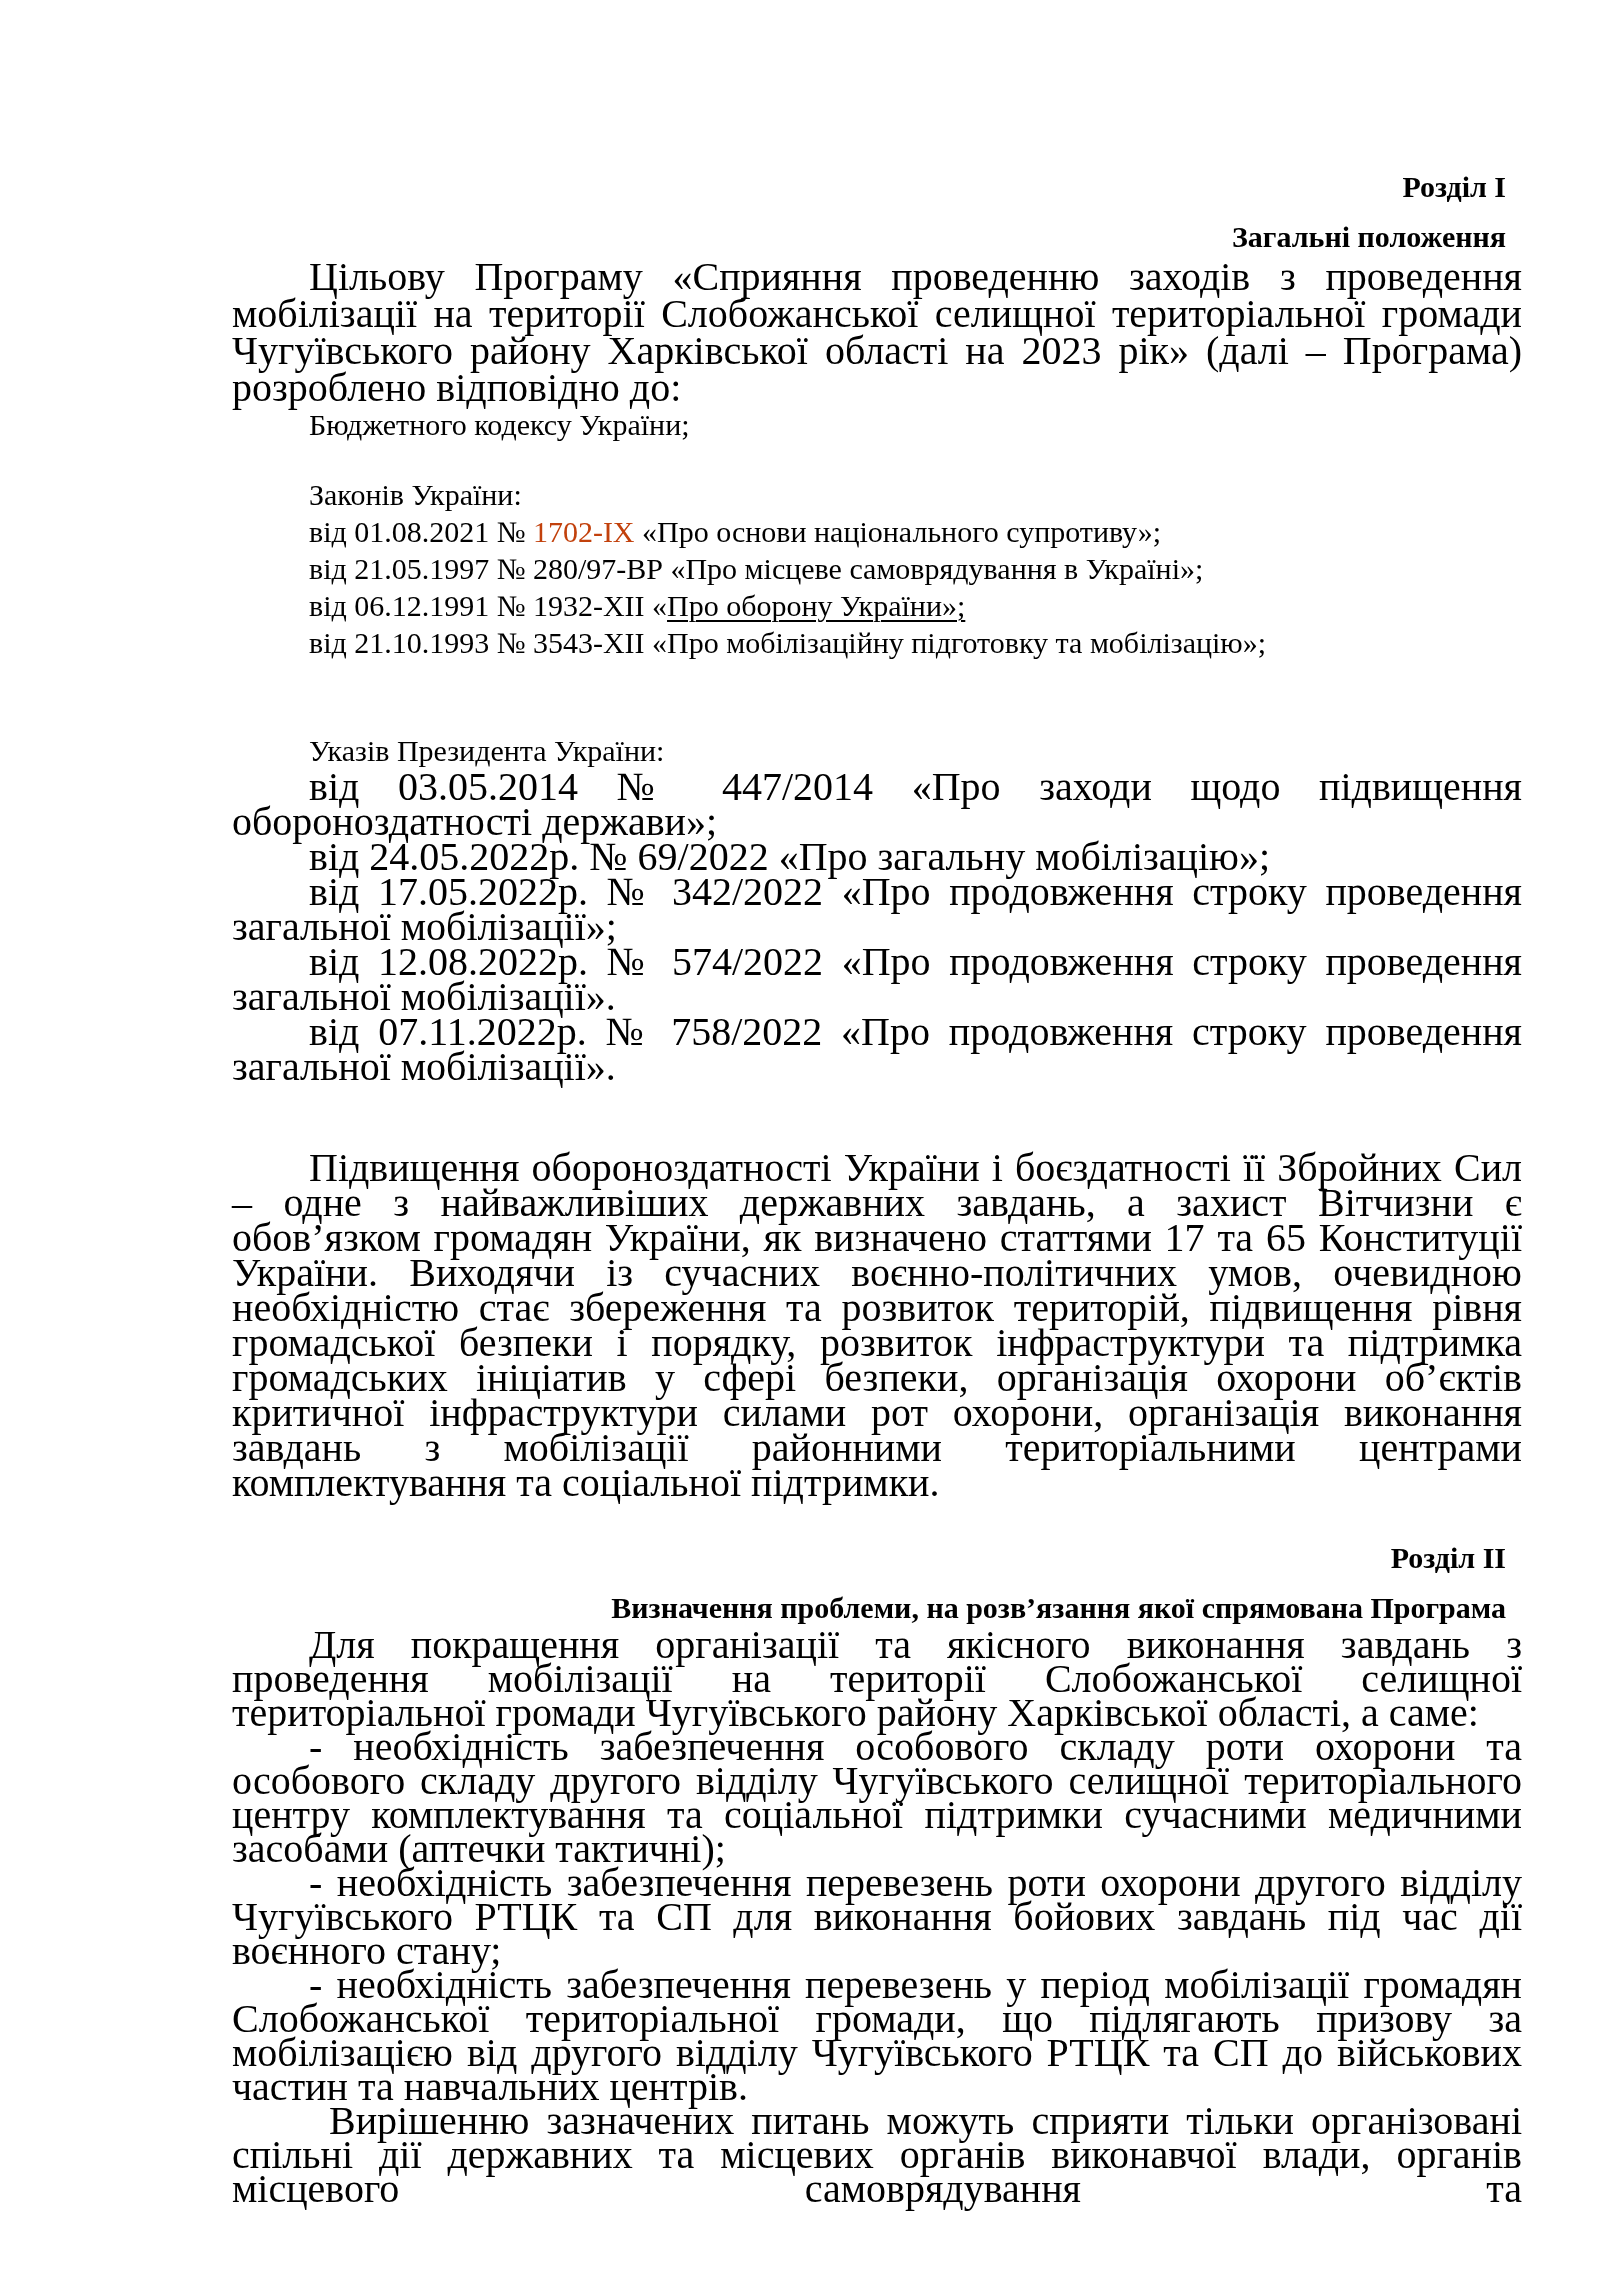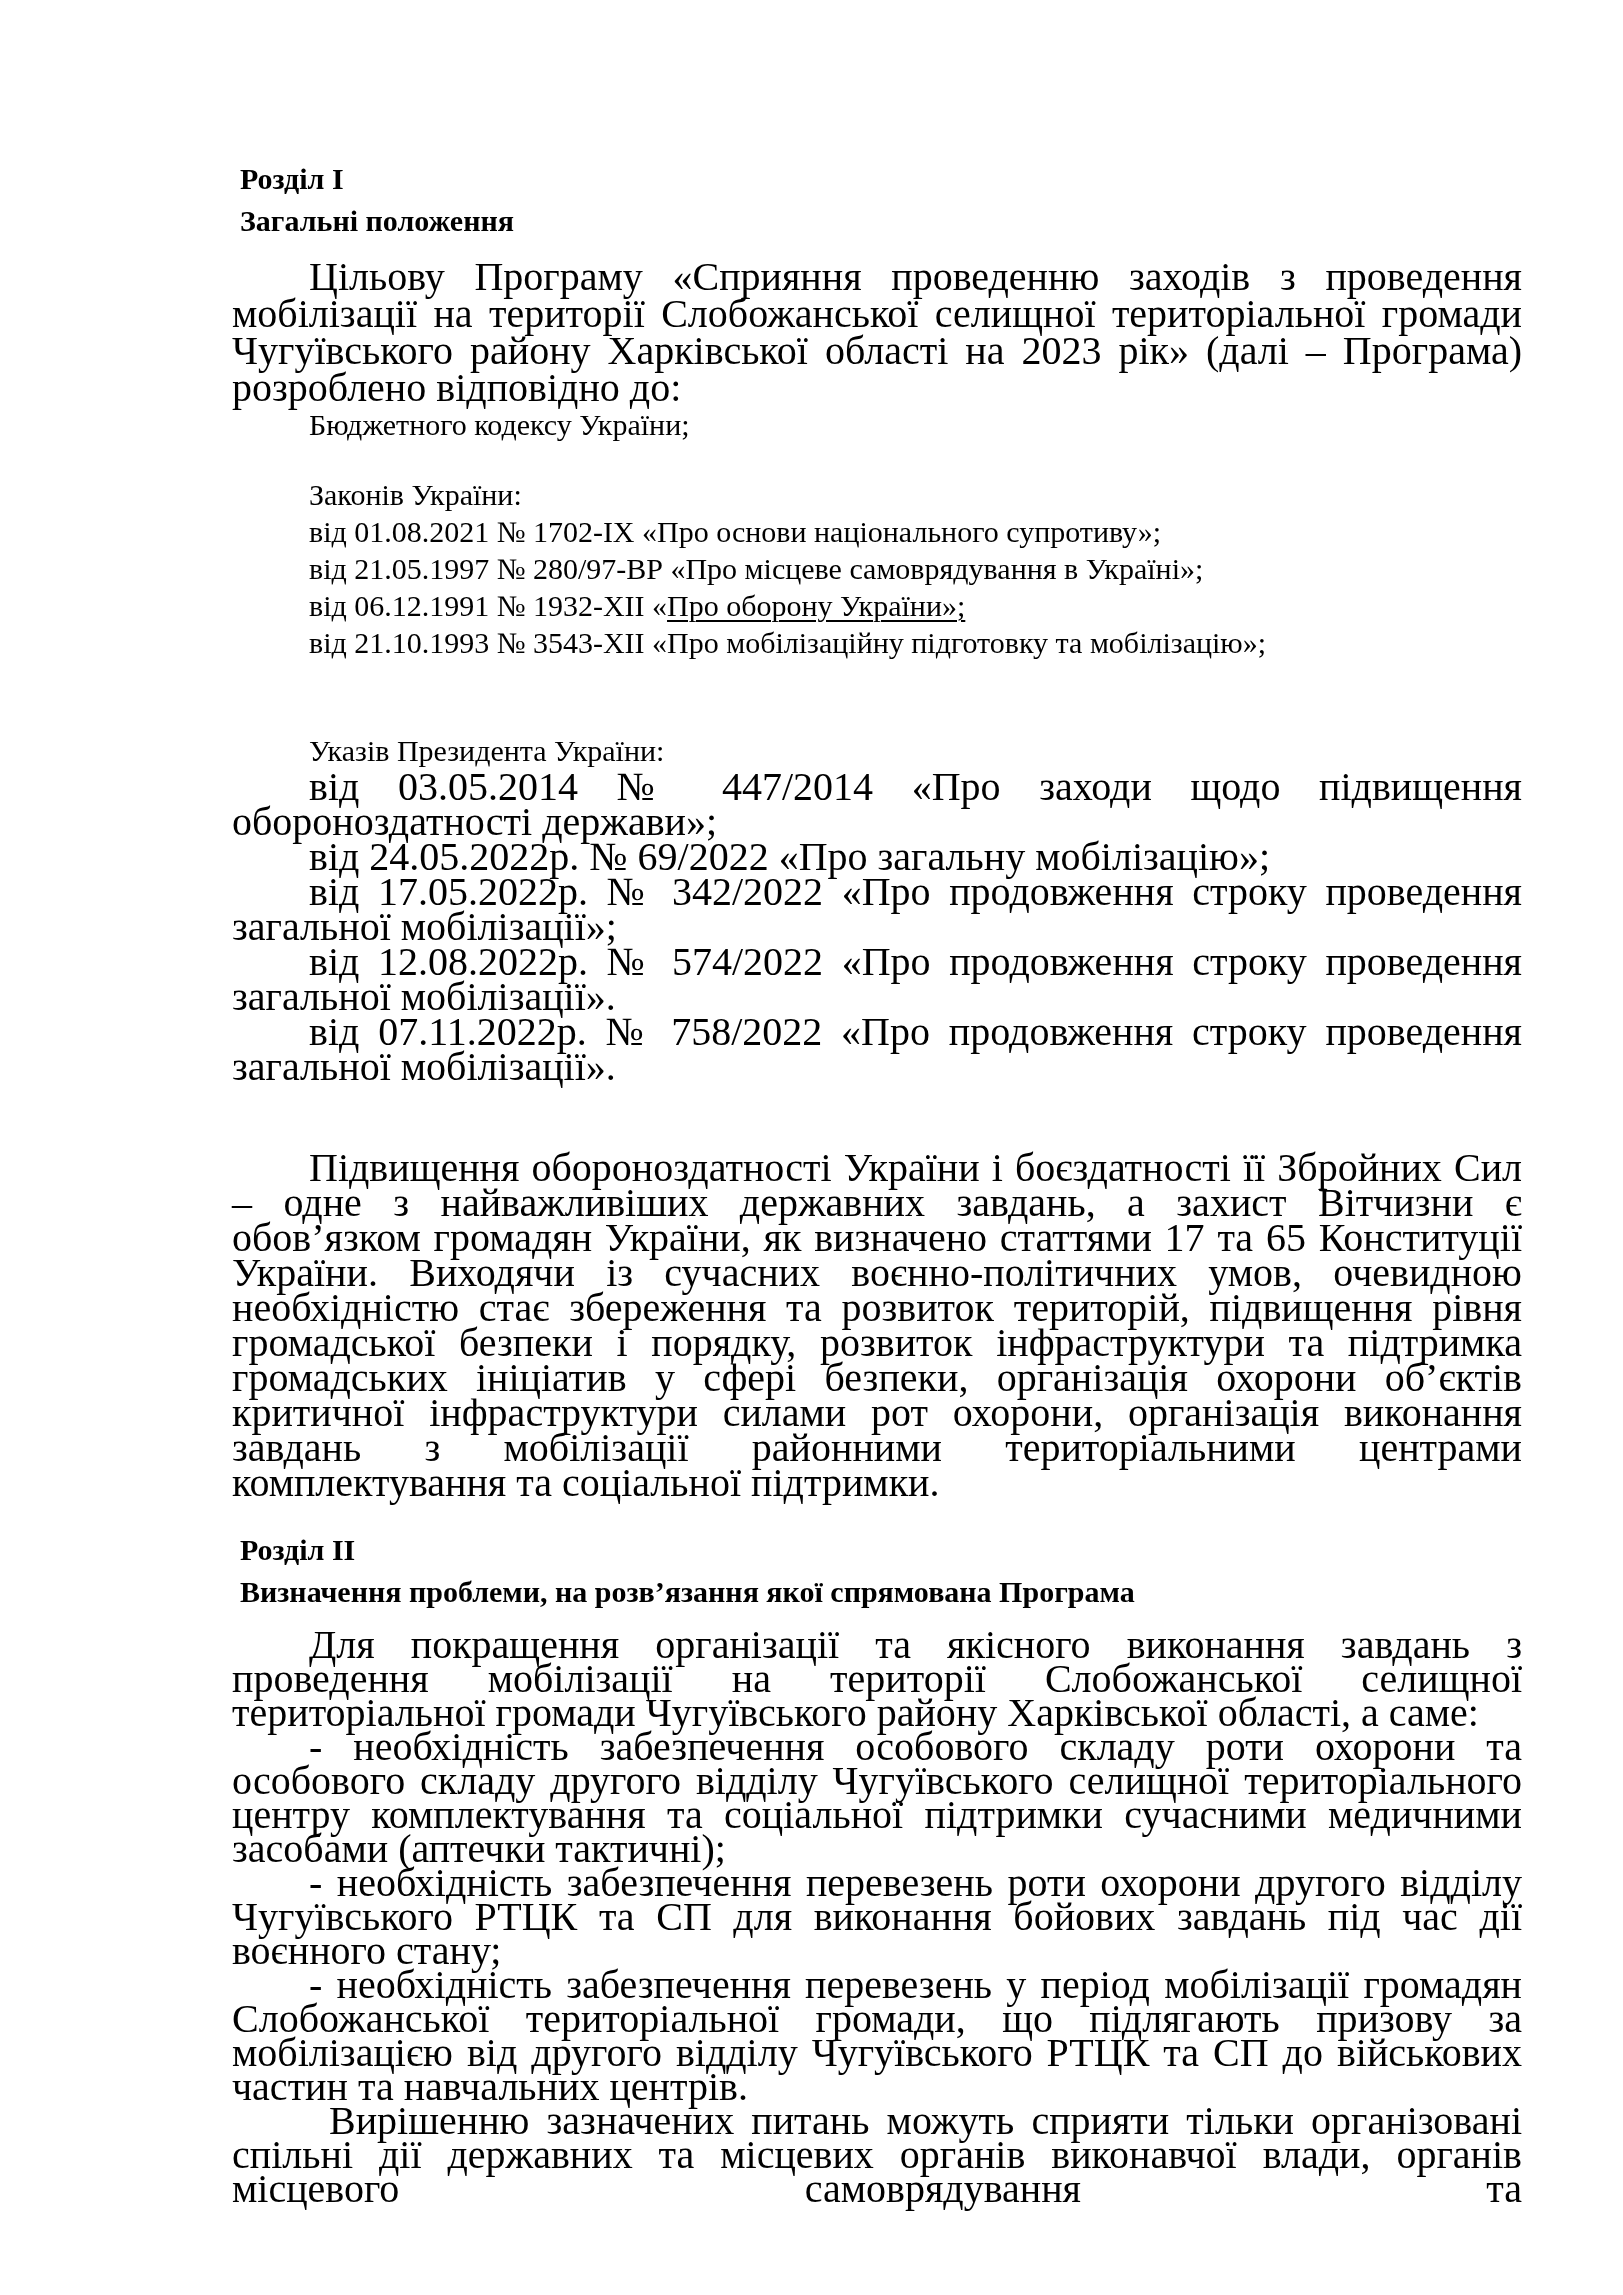--- a/index.html
+++ b/index.html
@@ -1,28 +1,28 @@
 <!DOCTYPE html>
 <html style="font-size:10.5px"><head>
 <meta charset="utf-8">
 <style>
   html, body { margin: 0; padding: 0; background: #ffffff; }
   body { width: 1623px; height: 2295px; position: relative; overflow: hidden;
          font-family: "Liberation Serif", "DejaVu Serif", serif; color: #000; }
   .page { position: absolute; left: 232px; top: 0; width: 1290px; }
-  .heading { text-align: left; font-weight: bold; font-size: 30px; line-height: 34px; margin: 8px; }
+  .heading { text-align: right; font-weight: bold; font-size: 30px; line-height: 34px; margin: 16px; }
   .p { font-size: 40px; margin: 0; text-align: justify; text-align-last: left; }
   .indent { text-indent: 77px; }
   .indent-wide { text-indent: 97px; }
   .line { font-size: 30px; margin: 0; white-space: nowrap; }
   .sub { padding-left: 77px; }
   .lh57 { line-height: 37px; }
   .lh54 { line-height: 35px; }
   .lh52 { line-height: 34px; }
-  .gray { color: #000000; }
+  .gray { color: #c2410c; }
   .u { text-decoration: underline; text-decoration-thickness: 2px; text-underline-offset: 3.9px; }
   .block { position: absolute; left: 0; width: 100%; }
 </style>
 </head>
 <body>
 
 <div class="page">
 
   <div class="block" style="top:154px;">
     <p class="heading">Розділ I</p>

